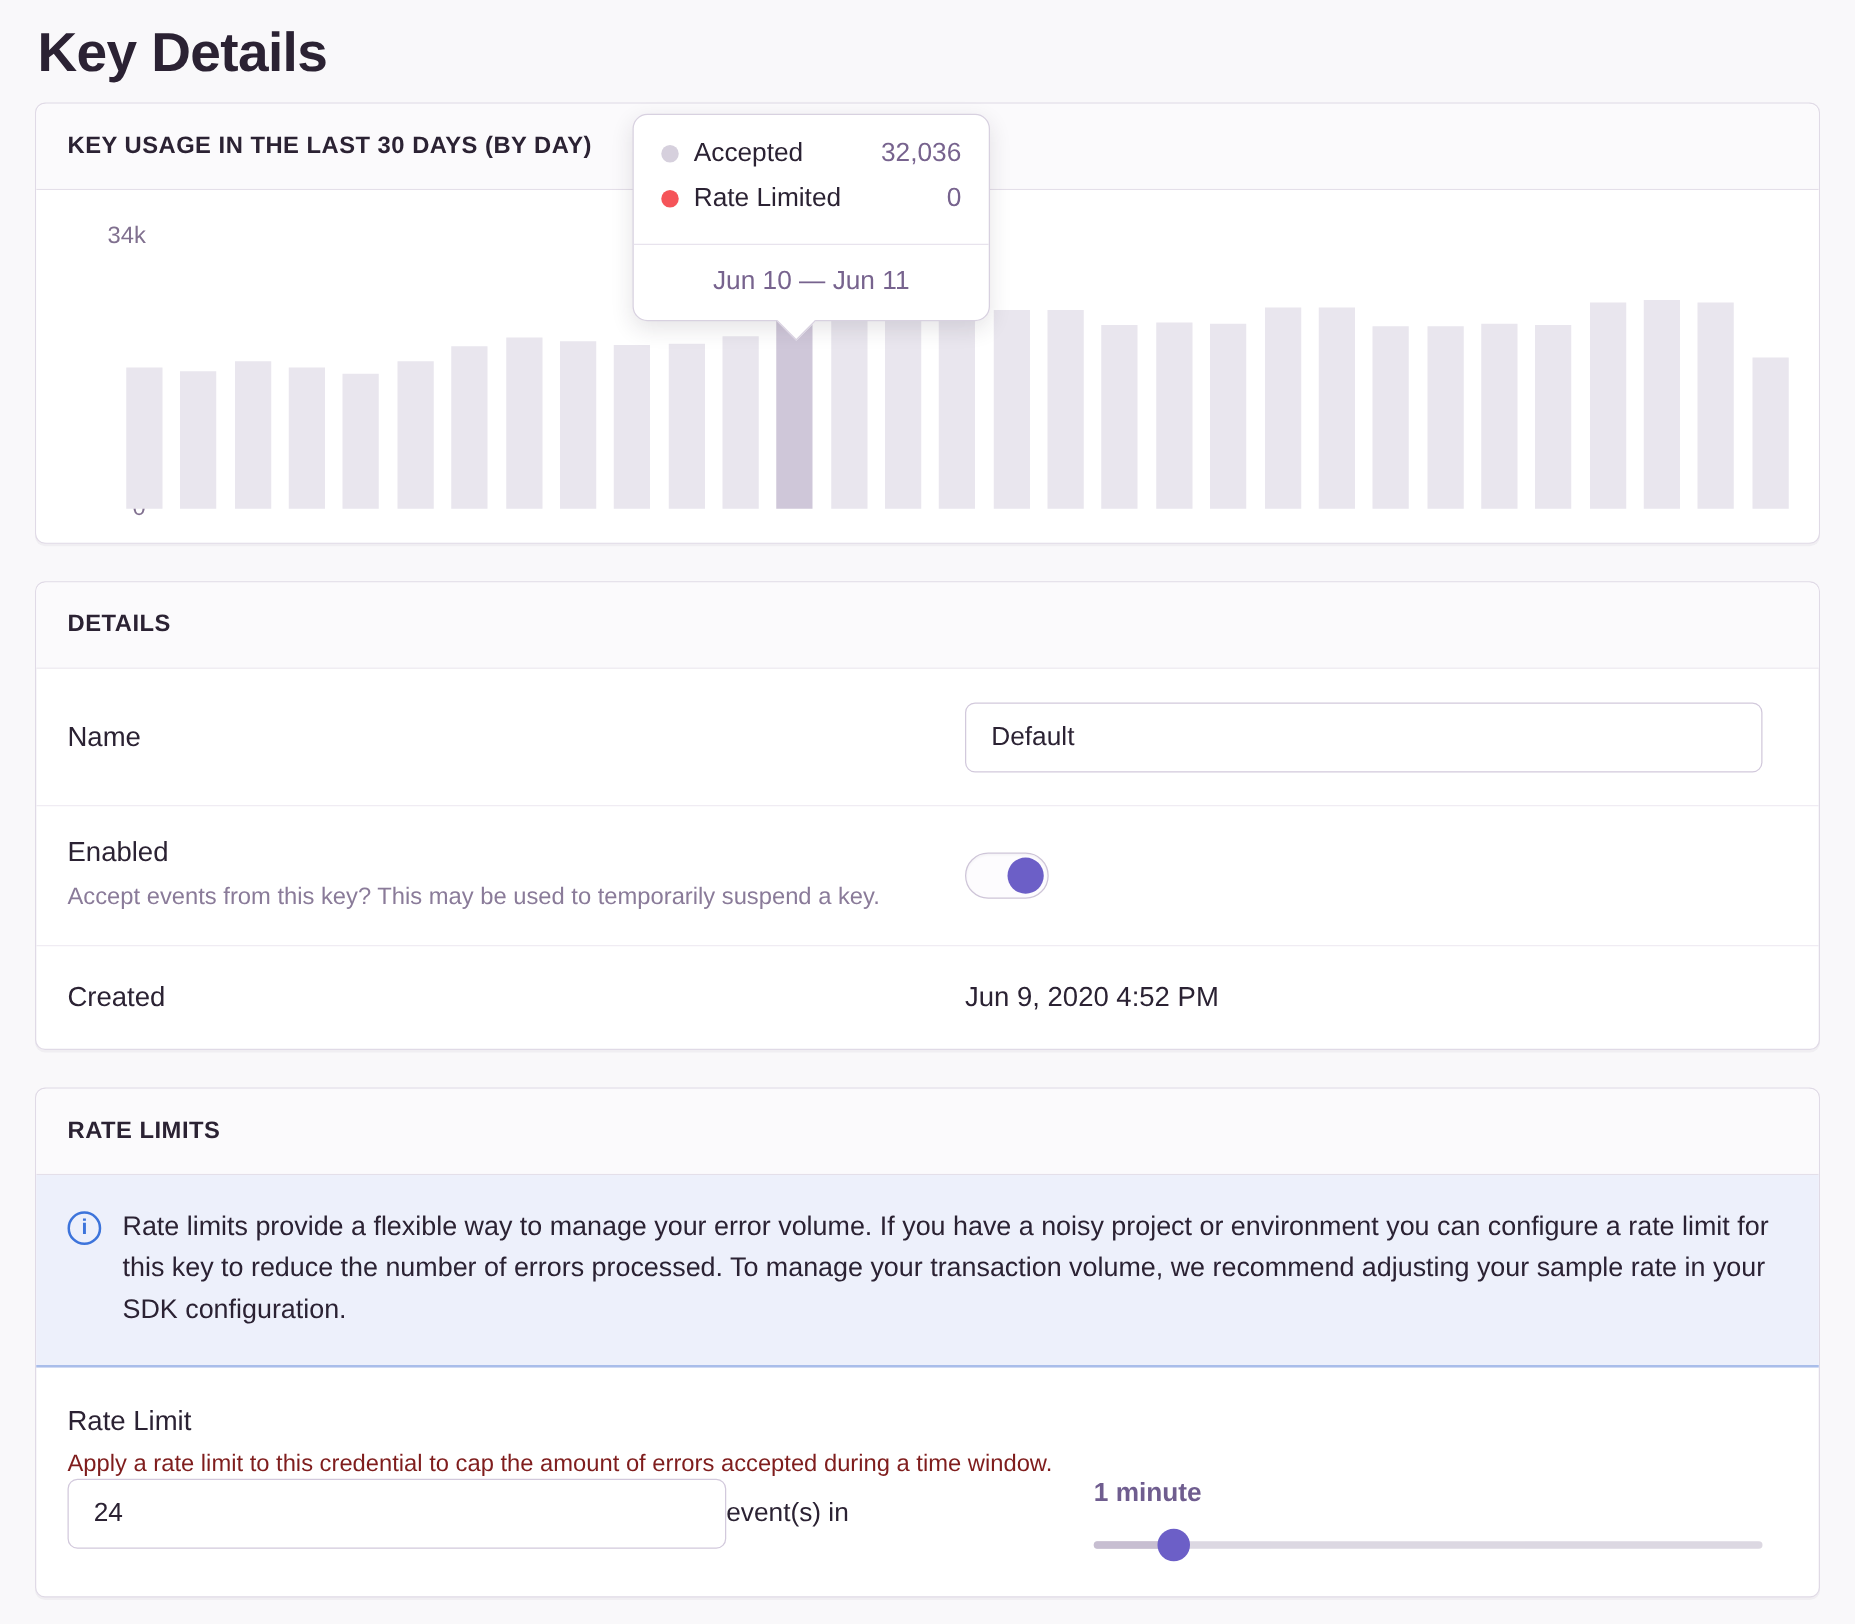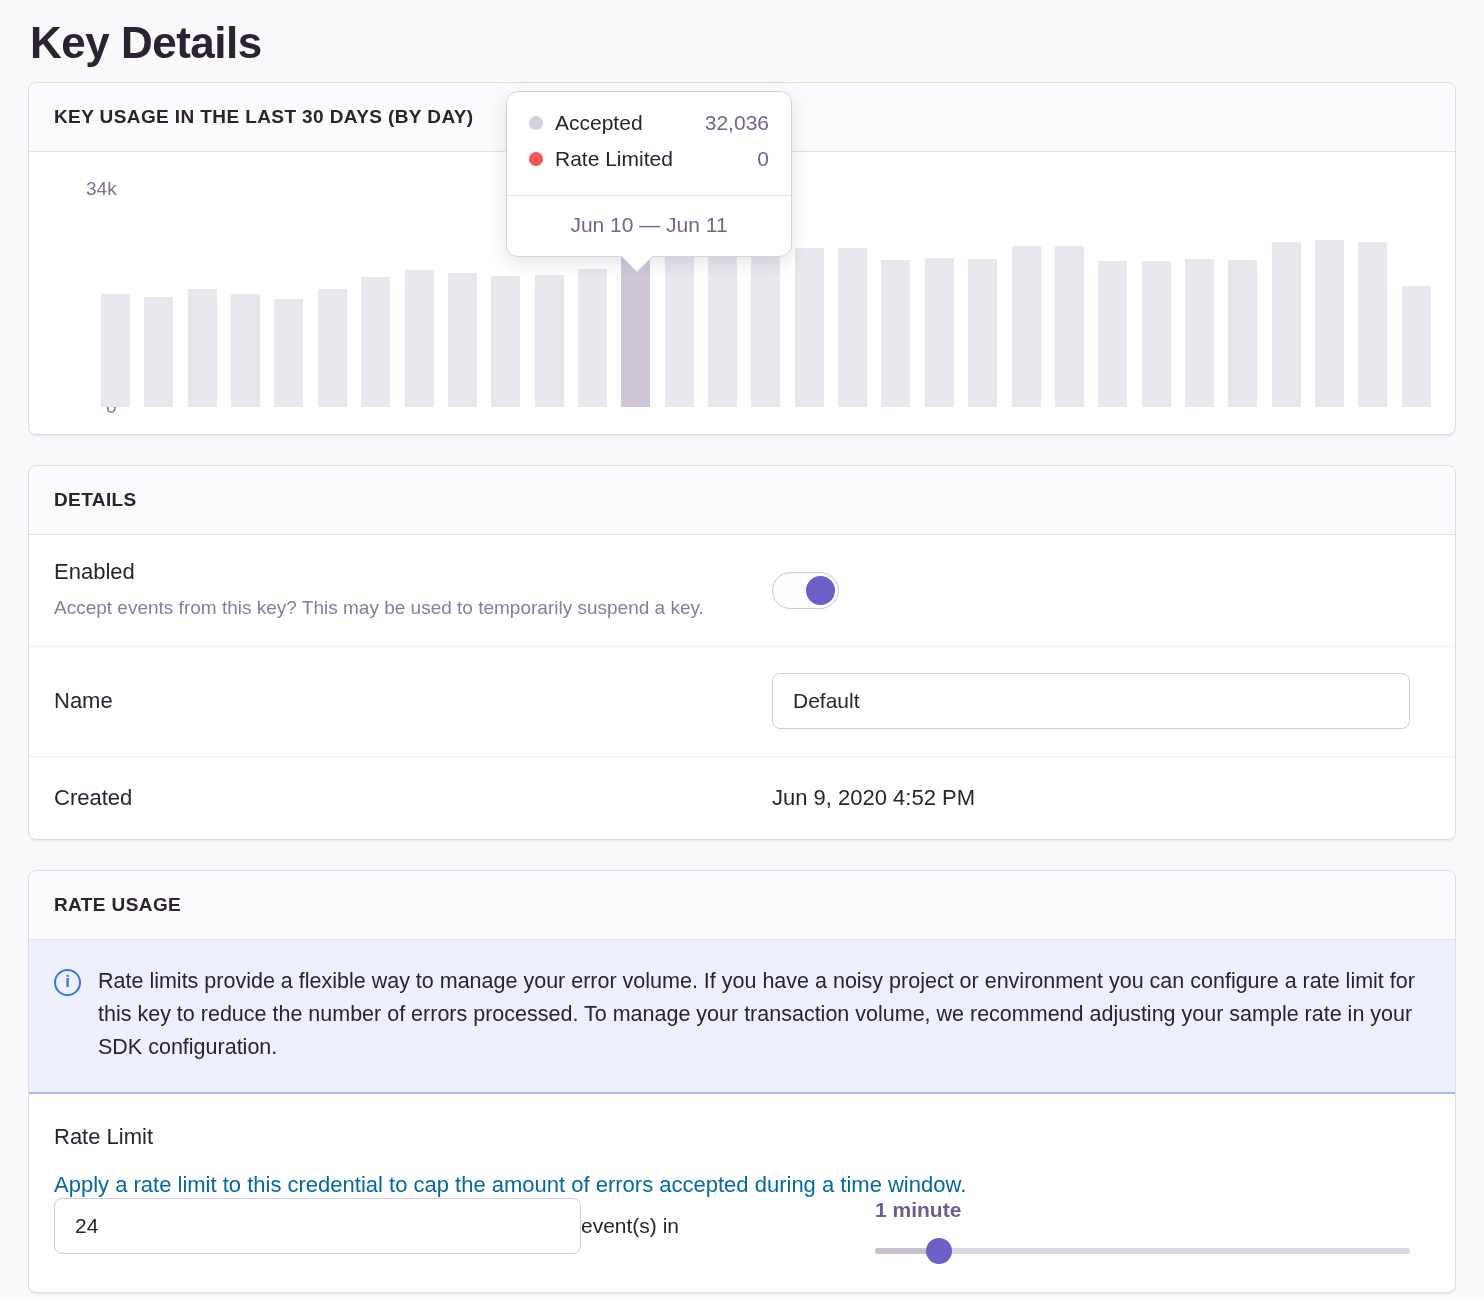--- a/index.html
+++ b/index.html
@@ -116,21 +116,21 @@
   .info-icon {
     width:27px; height:27px; flex:none;
     border:2.5px solid #3d74db; border-radius:50%;
     color:#3d74db; font-weight:700; font-size:17px;
     display:flex; align-items:center; justify-content:center;
     margin-top:4px;
   }
   .alert-text { max-width:1340px; }
 
   .rl-block { padding:30px 25px 38px 25px; }
-  .rl-desc { font-size:22px; color:#0369a1; margin-top:22px; }
+  .rl-desc { font-size:19px; color:#7f1d1d; margin-top:11px; }
   .rl-controls { display:flex; align-items:center; }
   .rl-input { width:527px; flex:none; }
   .rl-mid { width:294px; flex:none; font-size:21px; color:#2b2233; }
   .slider-group { flex:1; padding-right:20px; }
   .slider-window-label { font-size:21px; font-weight:700; color:#6f5d8f; margin-bottom:26px; }
   .slider-track {
     position:relative; height:6px; border-radius:3px; background:#dcd8e2;
   }
   .slider-fill {
     position:absolute; left:0; top:0; height:6px; border-radius:3px; background:#c7bed1;
@@ -205,51 +205,51 @@
       <div class="t-footer">Jun 10 — Jun 11</div>
       <div class="t-arrow"></div>
     </div>
   </section>
 
   <section class="panel">
     <div class="panel-header">DETAILS</div>
 
     <div class="field-row">
       <div class="field-left">
+        <div class="field-label">Name</div>
+      </div>
+      <div class="field-control">
+        <input class="text-input" type="text" value="Default" style="">
+      </div>
+    </div>
+
+    <div class="field-row">
+      <div class="field-left">
         <div class="field-label">Enabled</div>
         <div class="field-help">Accept events from this key? This may be used to temporarily suspend a key.</div>
       </div>
       <div class="field-control">
         <div class="toggle on">
           <div class="knob"></div>
         </div>
       </div>
     </div>
 
     <div class="field-row">
       <div class="field-left">
-        <div class="field-label">Name</div>
-      </div>
-      <div class="field-control">
-        <input class="text-input" type="text" value="Default" style="">
-      </div>
-    </div>
-
-    <div class="field-row">
-      <div class="field-left">
         <div class="field-label">Created</div>
       </div>
       <div class="field-control">
         <span class="static-value">Jun 9, 2020 4:52 PM</span>
       </div>
     </div>
   </section>
 
   <section class="panel">
-    <div class="panel-header">RATE USAGE</div>
+    <div class="panel-header">RATE LIMITS</div>
 
     <div class="alert">
       <div class="info-icon">i</div>
       <div class="alert-text">Rate limits provide a flexible way to manage your error volume. If you have a noisy project or environment you can configure a rate limit for this key to reduce the number of errors processed. To manage your transaction volume, we recommend adjusting your sample rate in your SDK configuration.</div>
     </div>
 
     <div class="rl-block">
       <div class="field-label">Rate Limit</div>
       <div class="rl-desc">Apply a rate limit to this credential to cap the amount of errors accepted during a time window.</div>
 

